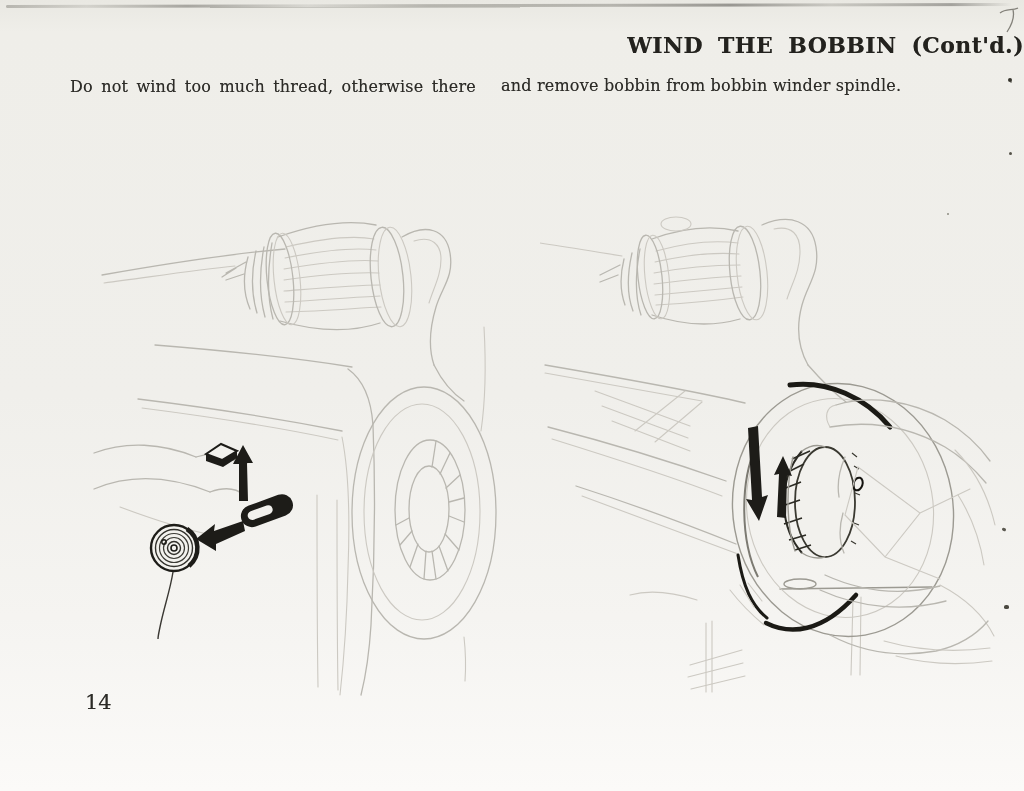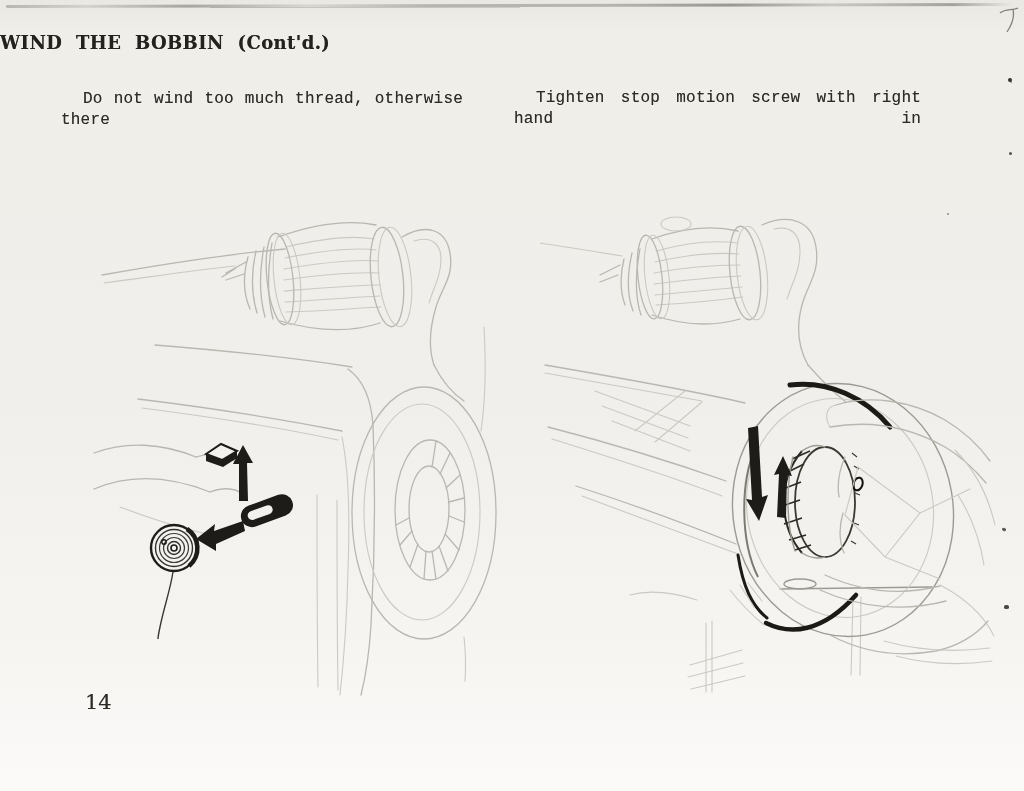--- a/index.html
+++ b/index.html
@@ -5,28 +5,28 @@
   html,body{margin:0;padding:0;}
   body{
     width:1024px;height:791px;position:relative;overflow:hidden;
     background:
       linear-gradient(180deg,#e9e8e2 0%,#efeee9 4%,#f0efeb 50%,#f5f4f1 78%,#fbfaf8 100%);
     font-family:"DejaVu Serif","Liberation Serif",serif;
     color:#2c2b27;
   }
   .page{position:absolute;inset:0;}
   .title{
-    position:absolute;top:32px;left:0;right:0;text-align:left;
-    font-size:18px;font-weight:bold;letter-spacing:.4px;word-spacing:7px;
+    position:absolute;top:32px;left:0;right:0;text-align:right;
+    font-size:22px;font-weight:bold;letter-spacing:.4px;word-spacing:7px;
     color:#23221e;text-shadow:0 0 .5px rgba(35,34,30,.55);
   }
   .col{position:absolute;}
   .col-left{left:44px;top:72px;width:436px;}
   .col-right{left:497px;top:71px;width:441px;}
-  .para{margin:17px;font-family:Liberation Mono, monospace;}
+  .para{margin:4px;}
   .para + .para{margin-top:4px;}
   .ln{
     font-size:16px;line-height:21px;letter-spacing:.2px;
     text-shadow:0 0 .5px rgba(44,43,39,.5);
   }
   .j{text-align:justify;text-align-last:justify;}
   .ind{text-indent:22px;}
   .page-num{
     position:absolute;left:58px;top:690px;font-size:21px;
     text-shadow:0 0 .5px rgba(44,43,39,.5);
@@ -79,23 +79,23 @@
   <div class="title">WIND THE BOBBIN (Cont'd.)</div>
 
   <div class="col col-left">
     <div class="para">
       <div class="ln j ind">Do not wind too much thread, otherwise there</div>
     </div>
   </div>
 
   <div class="col col-right">
     <div class="para">
+      <div class="ln">and remove bobbin from bobbin winder spindle.</div>
     </div>
     <div class="para">
-      <div class="ln j ind">Tighten stop motion screw with right hand in</div>
     </div>
   </div>
 
   <div class="fig fig-left">
   <svg width="410" height="505" viewBox="0 0 410 505">
 
     <g>
       <path class="sk" d="M12 80 C80 68,150 58,195 54"></path>
       <path class="skl" d="M14 88 C60 82,105 75,145 71"></path>
       <path class="sk" d="M65 150 C140 156,205 163,262 172"></path>

